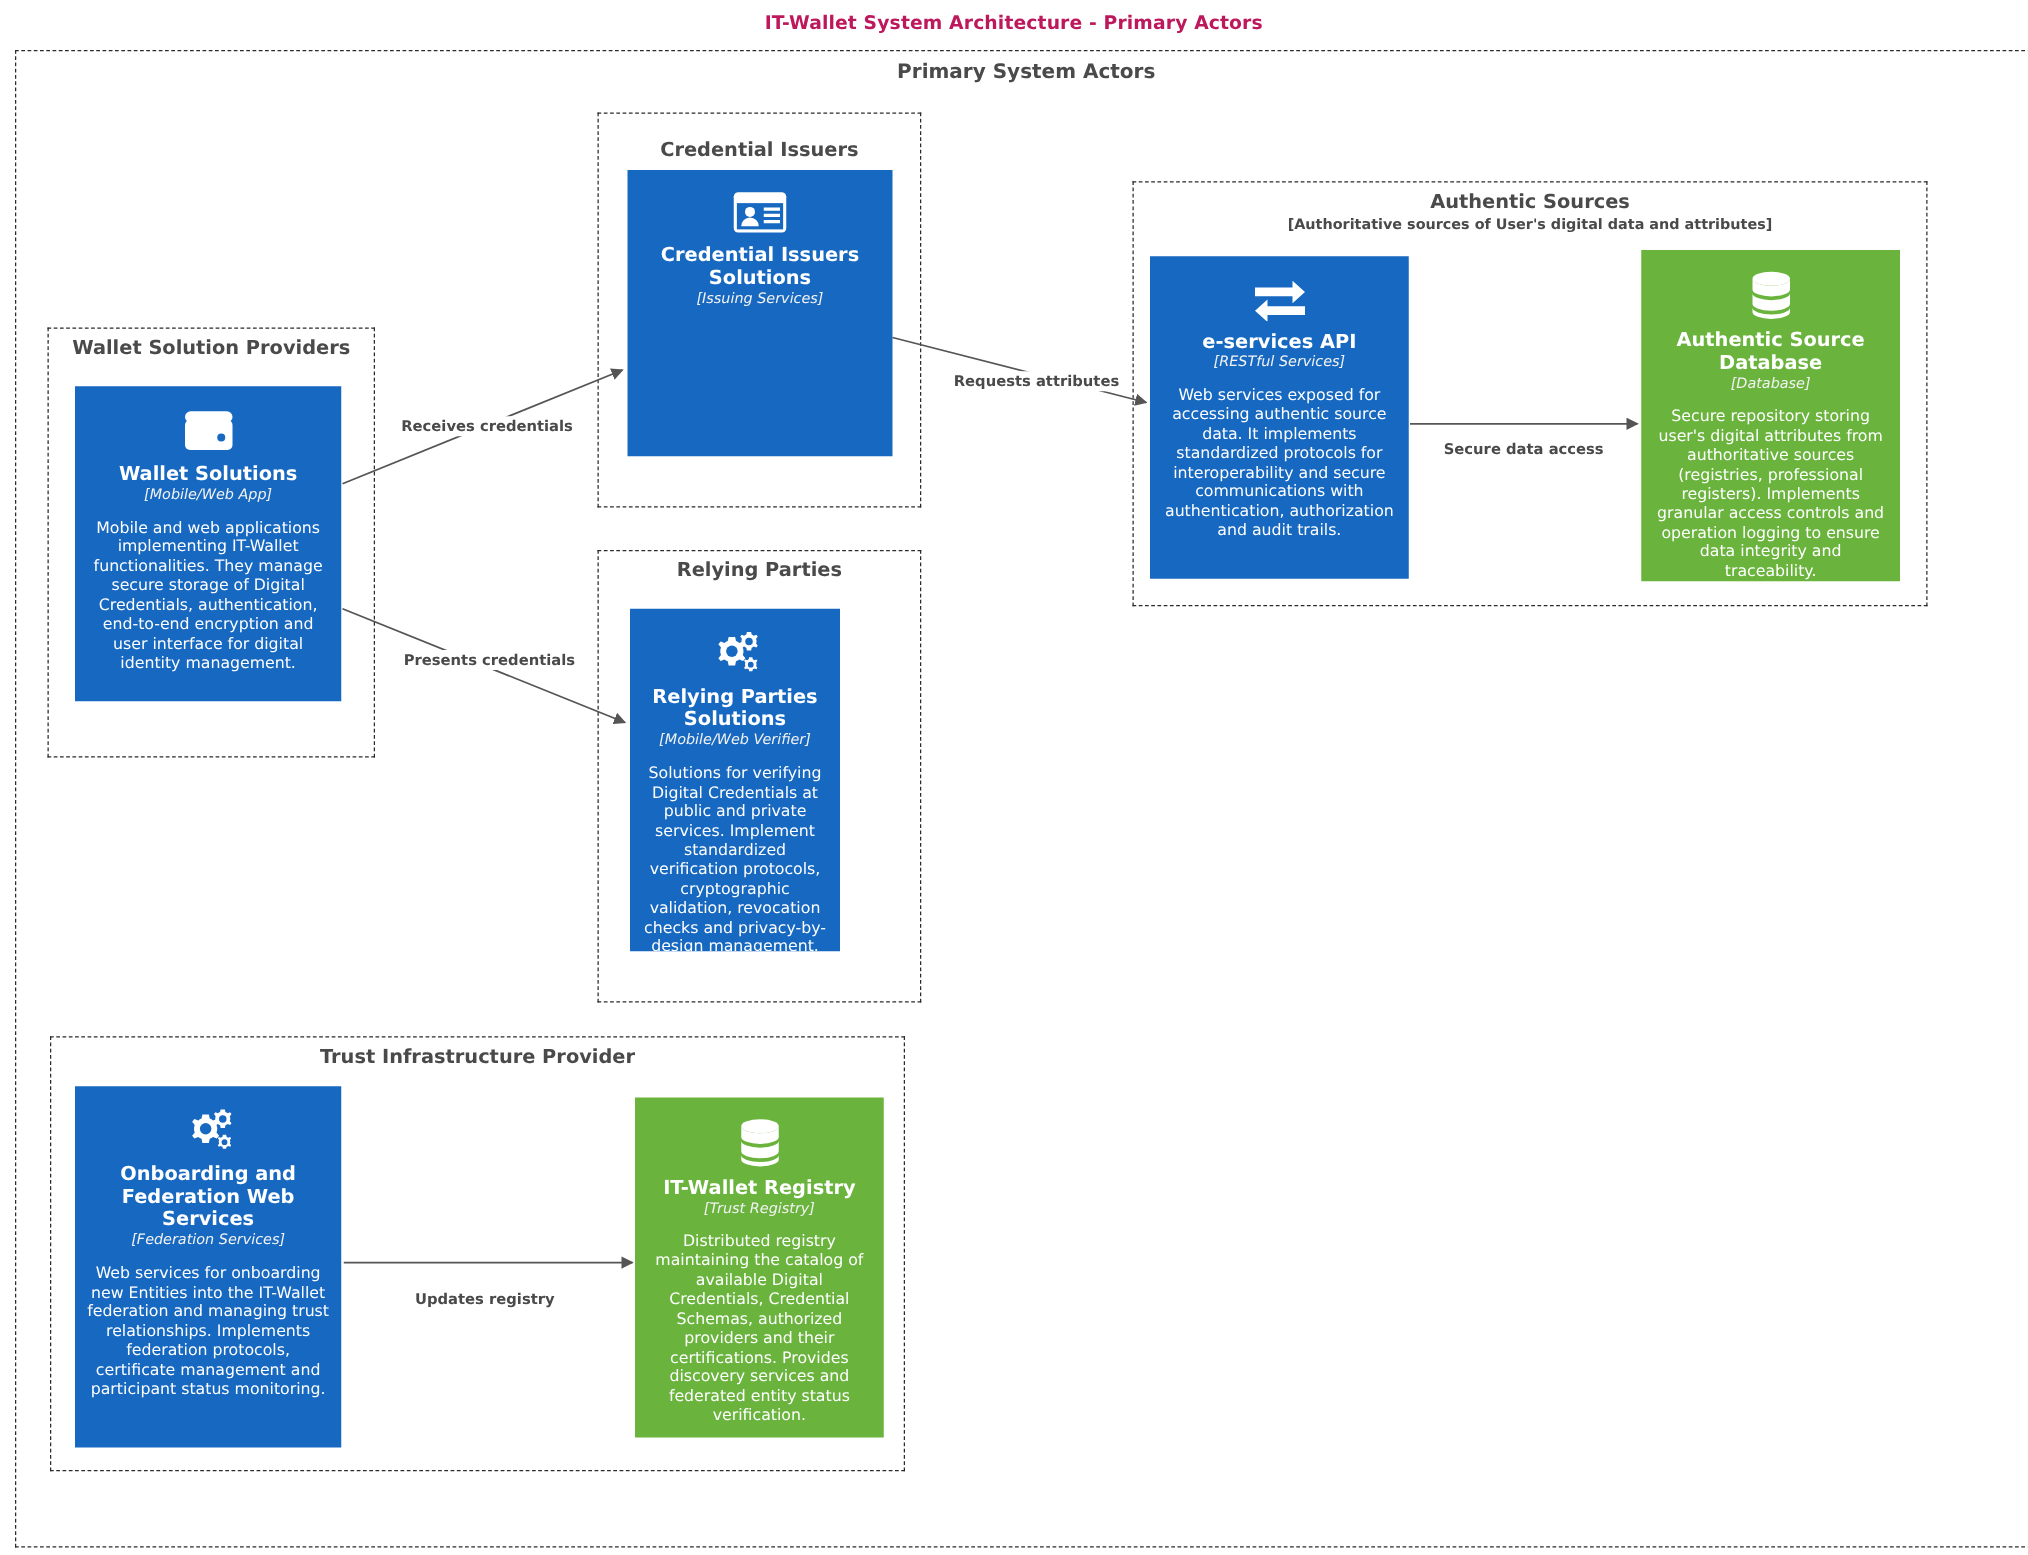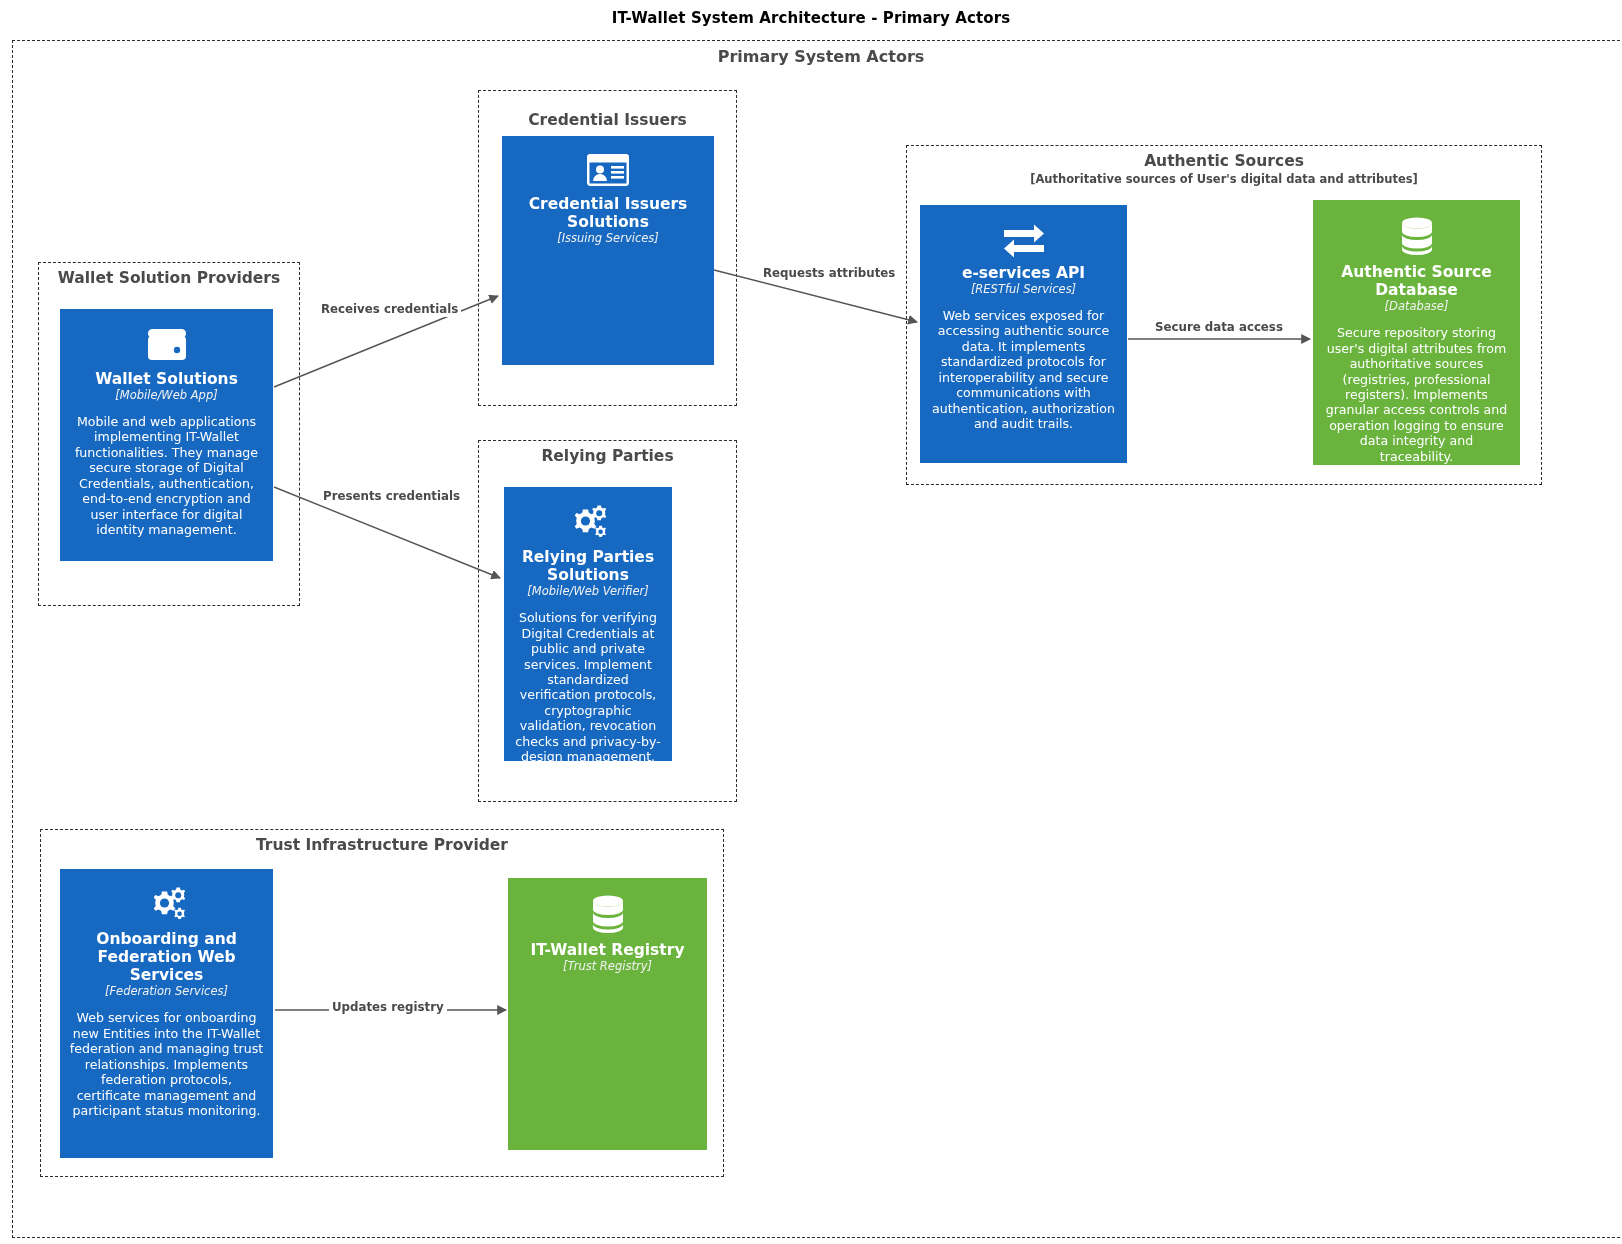--- a/index.html
+++ b/index.html
@@ -19,21 +19,21 @@
   }
   
   .diagram-title {
     position: absolute;
     top: 9px;
     left: 0;
     width: 1622px;
     text-align: center;
     font-size: 15px;
     font-weight: bold;
-    color: #000000;
+    color: #be185d;
     letter-spacing: 0.1px;
   }
   
   .group {
     position: absolute;
     border: 1.6px dashed #2b2b2b;
     box-sizing: border-box;
     background: transparent;
   }
   .group-title {
@@ -104,20 +104,21 @@
     pointer-events: none;
   }
   .edge-label {
     position: absolute;
     font-size: 11.8px;
     font-weight: bold;
     color: #4a4a4a;
     white-space: nowrap;
     background: #ffffff;
     padding: 1px 3px;
+    margin-top: 32px;
   }
 </style>
 </head>
 <body>
 
 <div id="canvas">
 
   <div class="diagram-title">IT-Wallet System Architecture - Primary Actors</div>
 
   <div class="group" id="group-primary" style="left:12px; top:40px; width:1618px; height:1198px;">
@@ -271,15 +272,16 @@
         <g fill="#ffffff">
           <ellipse cx="21" cy="7" rx="15" ry="5.6"></ellipse>
           <path d="M6 7 v8.5 a15 5.6 0 0 0 30 0 v-8.5 a15 5.6 0 0 1-30 0 z"></path>
           <path d="M6 18.5 v8.5 a15 5.6 0 0 0 30 0 v-8.5 a15 5.6 0 0 1-30 0 z"></path>
           <path d="M6 30 v3.5 a15 5.6 0 0 0 30 0 v-3.5 a15 5.6 0 0 1-30 0 z"></path>
         </g>
       </svg>
     </span>
     <div class="node-title">IT-Wallet Registry</div>
     <div class="node-stereotype">[Trust Registry]</div>
+    <div class="node-desc">Distributed registry maintaining the catalog of available Digital Credentials, Credential Schemas, authorized providers and their certifications. Provides discovery services and federated entity status verification.</div>
   </div>
 
 </div>
 
 </body></html>

